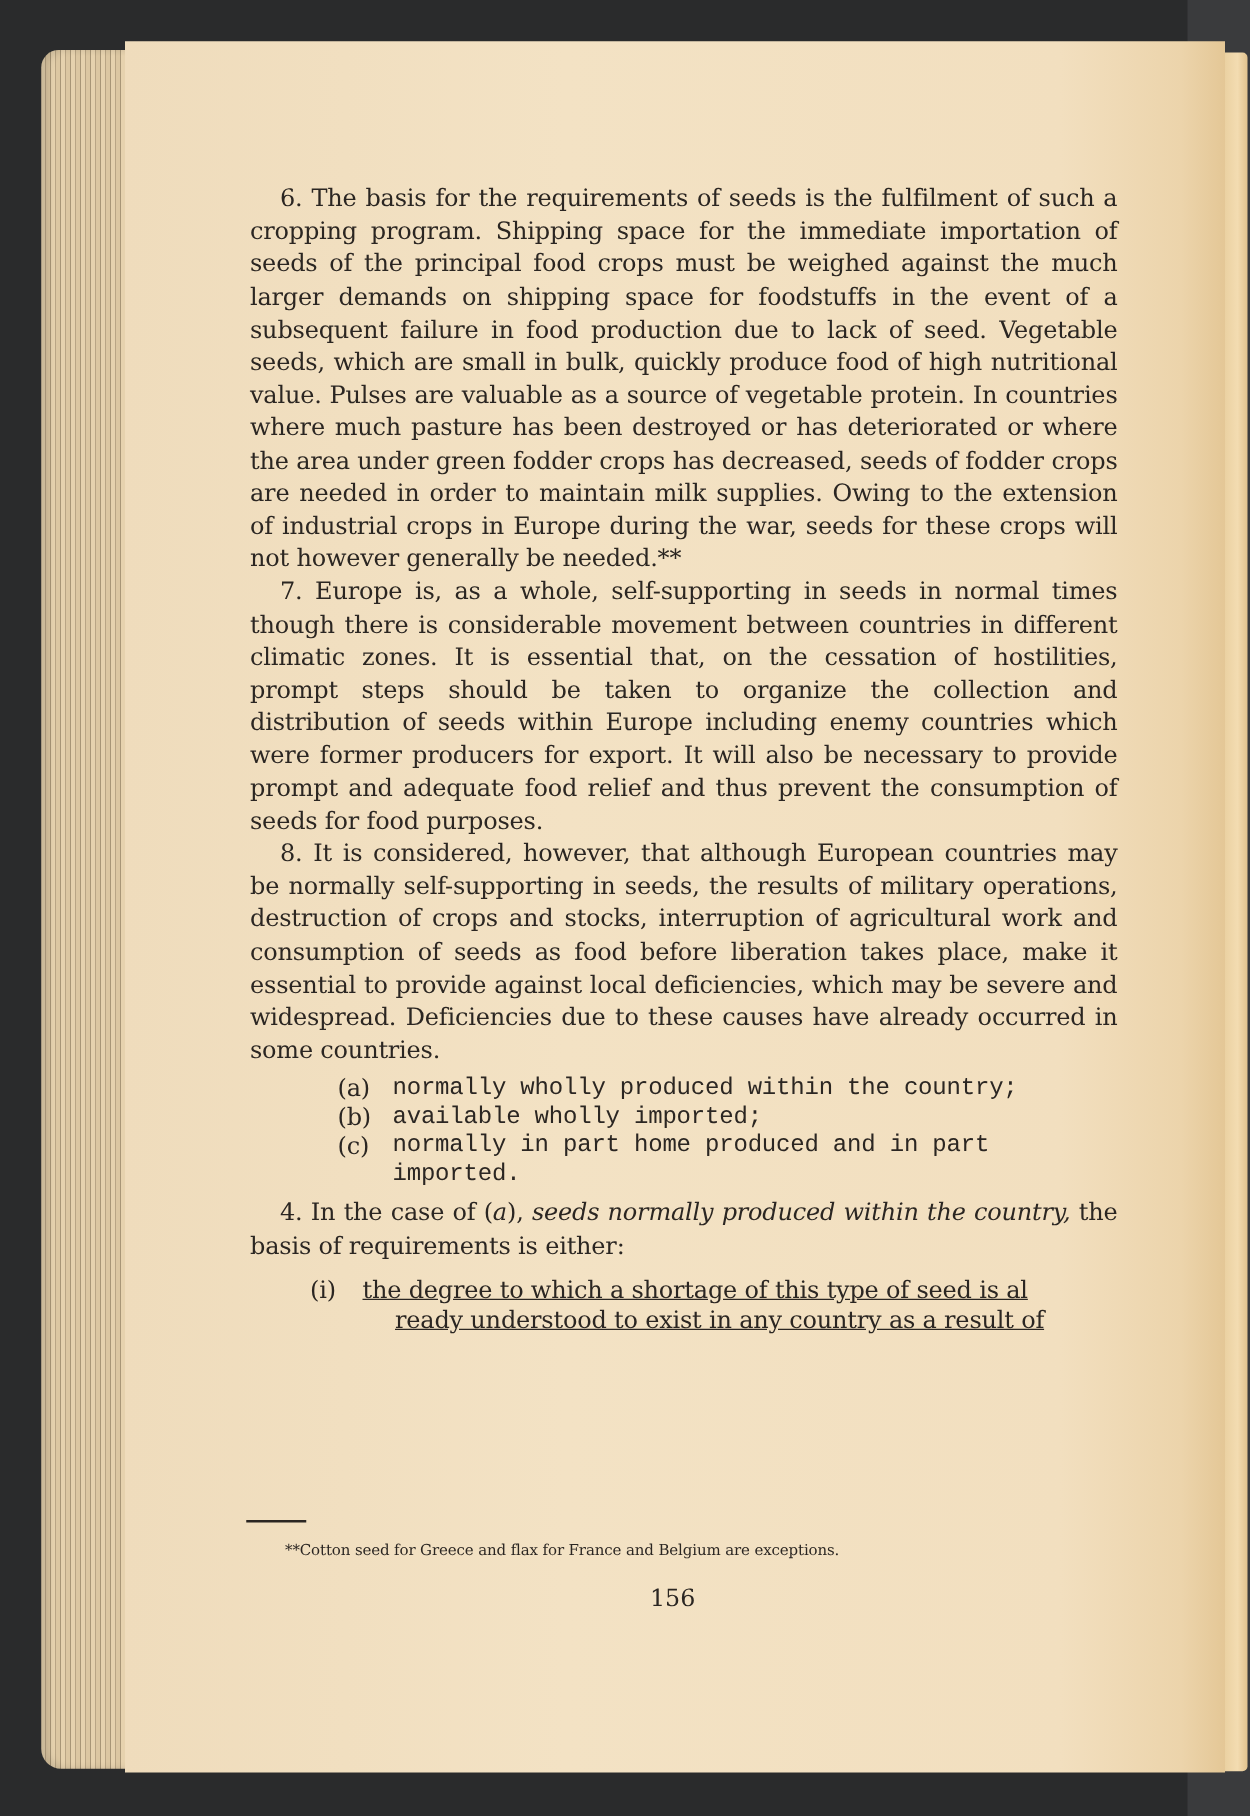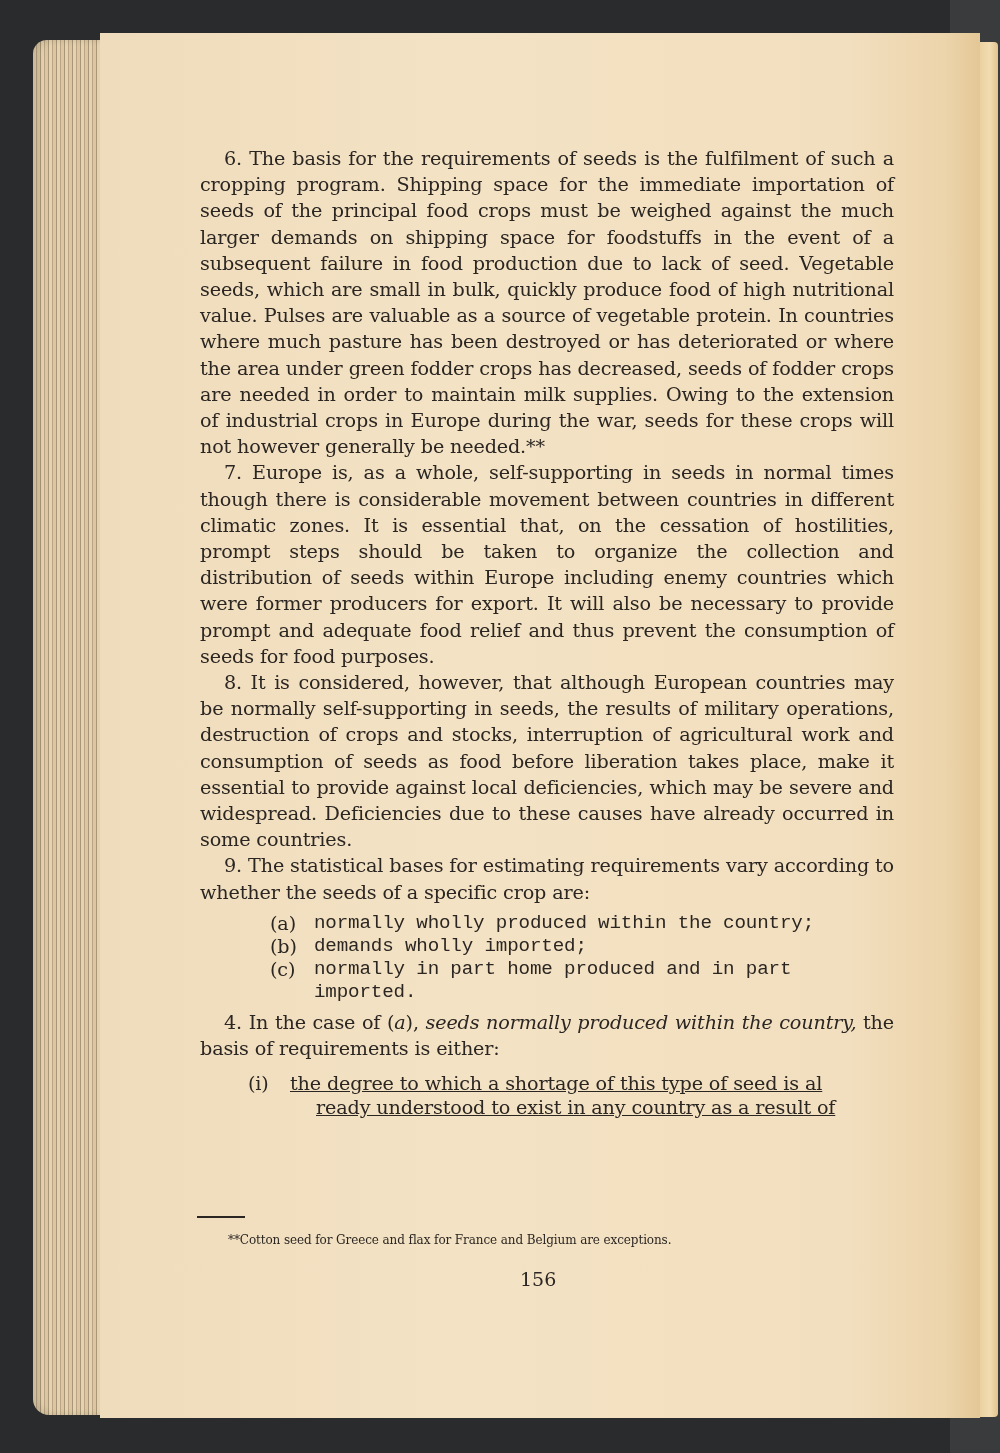--- a/index.html
+++ b/index.html
@@ -130,30 +130,29 @@
 <div class="backdrop-right"></div>
 <div class="page-stack"></div>
 <div class="page-edge-right"></div>
 
 <div class="page"></div>
 
 <div class="text-block">
   <p class="para indent">6. The basis for the requirements of seeds is the fulfilment of such a cropping program. Shipping space for the immediate im­portation of seeds of the principal food crops must be weighed against the much larger demands on shipping space for foodstuffs in the event of a subsequent failure in food production due to lack of seed. Vegetable seeds, which are small in bulk, quickly produce food of high nutritional value. Pulses are valuable as a source of vegetable protein. In countries where much pasture has been de­stroyed or has deteriorated or where the area under green fodder crops has decreased, seeds of fodder crops are needed in order to maintain milk supplies. Owing to the extension of industrial crops in Europe during the war, seeds for these crops will not however generally be needed.**</p>
   <p class="para indent">7. Europe is, as a whole, self-supporting in seeds in normal times though there is considerable movement between countries in dif­ferent climatic zones. It is essential that, on the cessation of hos­tilities, prompt steps should be taken to organize the collection and distribution of seeds within Europe including enemy countries which were former producers for export. It will also be necessary to provide prompt and adequate food relief and thus prevent the consumption of seeds for food purposes.</p>
   <p class="para indent">8. It is considered, however, that although European countries may be normally self-supporting in seeds, the results of military operations, destruction of crops and stocks, interruption of agri­cultural work and consumption of seeds as food before liberation takes place, make it essential to provide against local deficiencies, which may be severe and widespread. Deficiencies due to these causes have already occurred in some countries.</p>
-  <p class="para indent">9. The statistical bases for estimating requirements vary accord­ing to whether the seeds of a specific crop are:</p>
 
   <ul class="list">
     <li class="list-item">
       <span class="list-marker">(a)</span>
       <span class="list-text">normally wholly produced within the country;</span>
     </li>
     <li class="list-item">
       <span class="list-marker">(b)</span>
-      <span class="list-text">demands wholly imported;</span>
+      <span class="list-text">available wholly imported;</span>
     </li>
     <li class="list-item">
       <span class="list-marker">(c)</span>
       <span class="list-text">normally in part home produced and in part imported.</span>
     </li>
   </ul>
 
   <p class="para indent"><span>4. In the case of (</span><span class="em">a</span><span>), </span><span class="em">seeds normally produced within the coun­try,</span><span> the basis of requirements is either:</span></p>
 
   <div class="sub-item">

